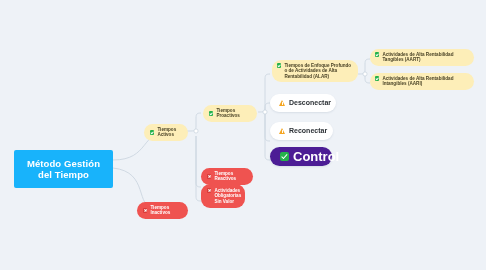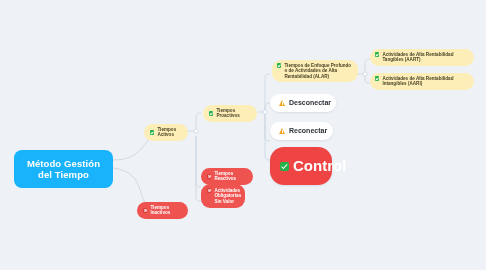--- a/index.html
+++ b/index.html
@@ -34,21 +34,21 @@
     display: flex;
     align-items: center;
     gap: 3px;
     line-height: 1.18;
     white-space: normal;
   }
   
   .root {
     background: #18b3fb;
     color: #ffffff;
-    border-radius: 8px;
+    border-radius: 2px;
     font-size: 9.5px;
     font-weight: bold;
     text-align: center;
     justify-content: center;
     padding: 7px 9px;
     letter-spacing: .1px;
   }
   
   .yellow {
     background: #fdeeb8;
@@ -84,26 +84,26 @@
     color: #2c3136;
     border-radius: 14px;
     font-size: 7px;
     font-weight: bold;
     padding: 5px 9px;
     gap: 4px;
     box-shadow: 0 1px 2px rgba(70,90,120,.13);
   }
   
   .blue {
-    background: #ef4444;
+    background: #4c1d95;
     color: #ffffff;
     border-radius: 14px;
-    font-size: 15px;
-    font-weight: bold;
-    padding: 10px 10px;
+    font-size: 13px;
+    font-weight: bold;
+    padding: 2px 10px;
     gap: 4px;
     box-shadow: 0 1px 2px rgba(70,90,120,.13);
   }
   .ico {
     flex: 0 0 auto;
     display: inline-block;
   }
   .ico-check {
     width: 4.4px;
     height: 4.4px;

